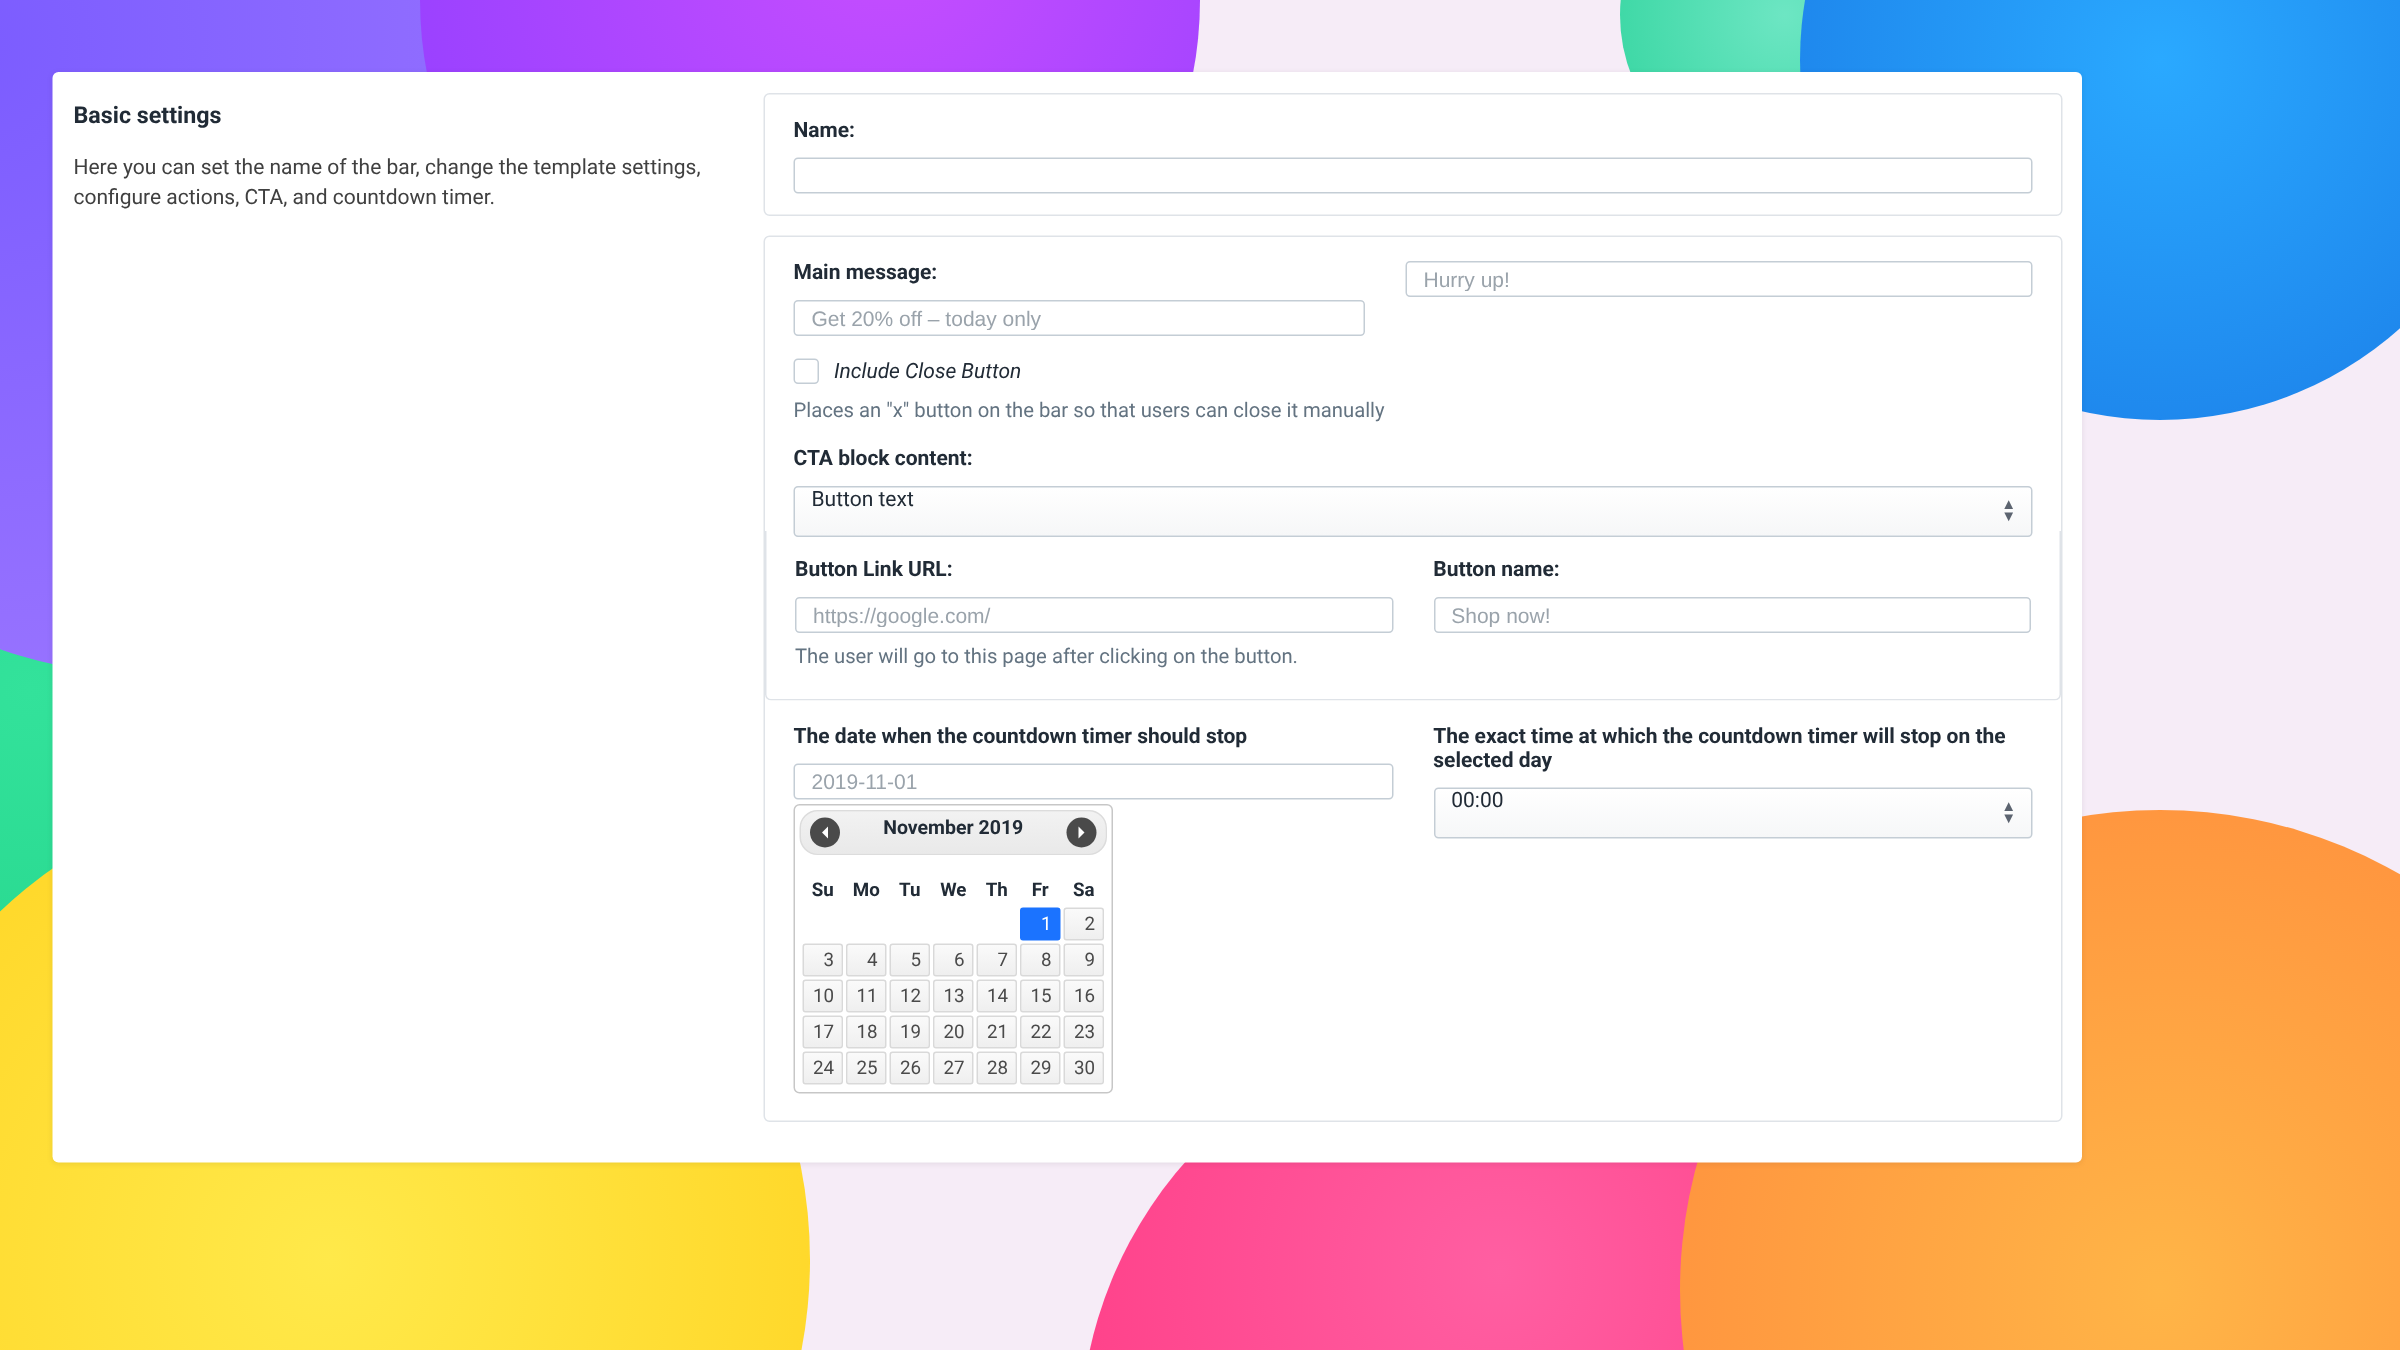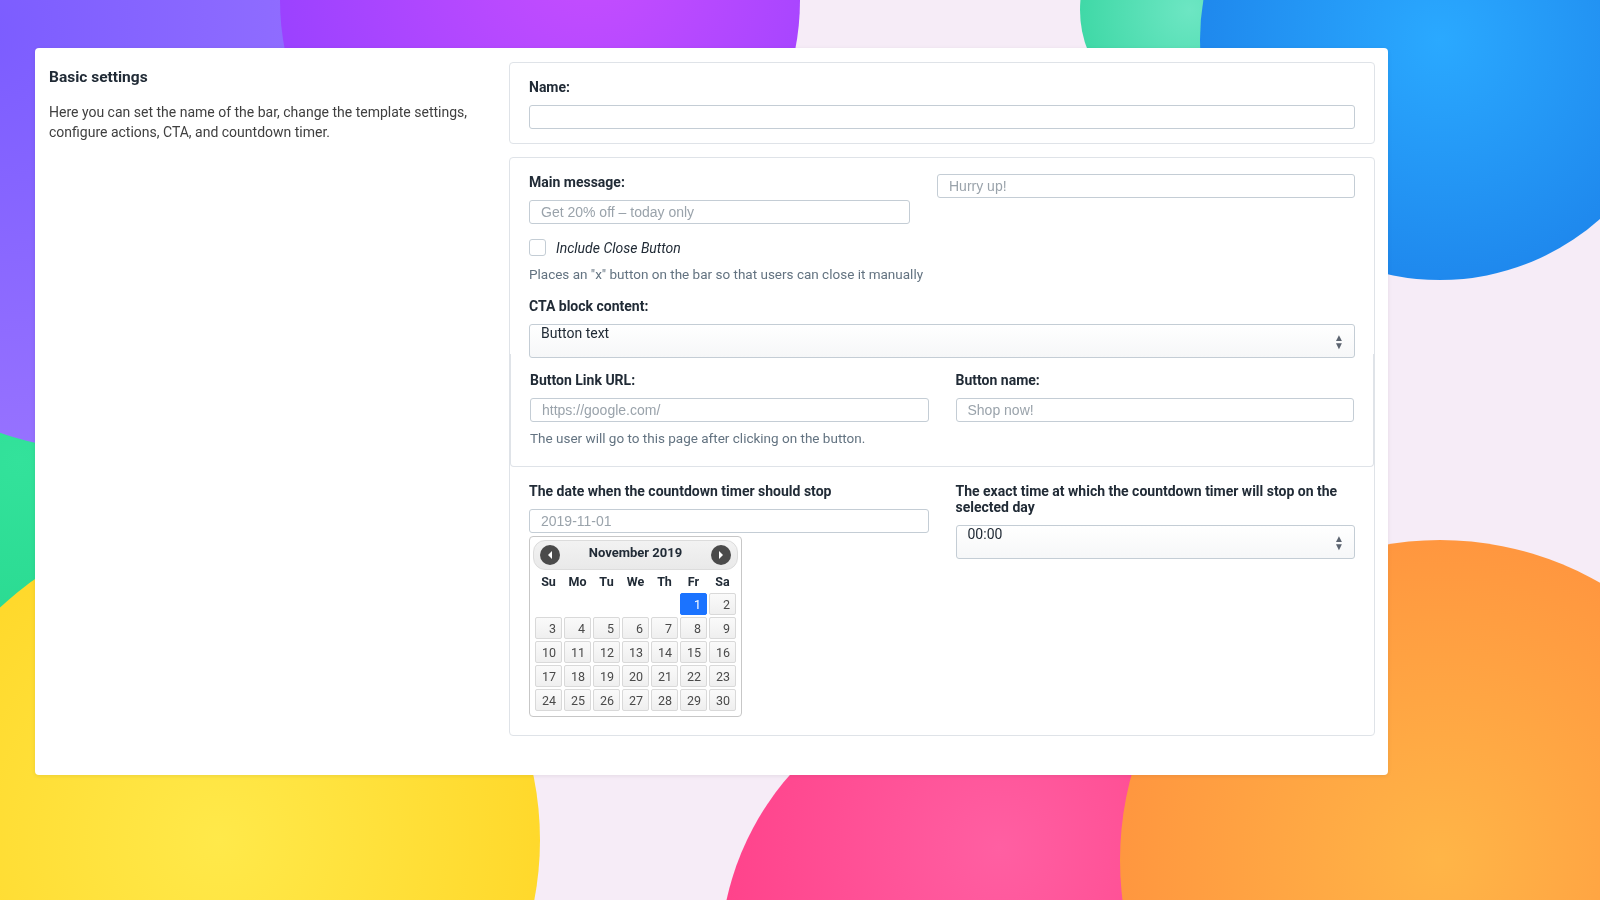--- a/index.html
+++ b/index.html
@@ -110,21 +110,21 @@
     padding:4px 6px; display:flex; align-items:flex-start; justify-content:space-between;
     gap:8px;
   }
   .dp-nav {
     width:20px; height:20px; border-radius:10px; background:#4a4a4a;
     display:flex; align-items:center; justify-content:center; color:#fff;
     cursor:pointer;
   }
   .dp-nav svg{ width:10px; height:10px; display:block;}
   .dp-title { font-weight:700; }
-  table.dp { border-collapse:separate; border-spacing:2px; margin-top:0; }
+  table.dp { border-collapse:separate; border-spacing:2px; margin-top:12px; }
   table.dp th { font-weight:700; font-size:12.5px; text-align:center; padding:2px 0; width:27px;}
   table.dp td {
     width:27px; height:22px; text-align:right; padding:0 5px;
     border:1px solid #d9d9d9; border-radius:2px;
     background: linear-gradient(#fafafa,#efefef);
     font-size:12.5px; color:#4a4a4a;
     cursor:pointer;
   }
   table.dp td.empty { border:none; background:none; cursor:default;}
   table.dp td.sel { background:#1b73ff; color:#fff; border-color:#1b73ff; }

